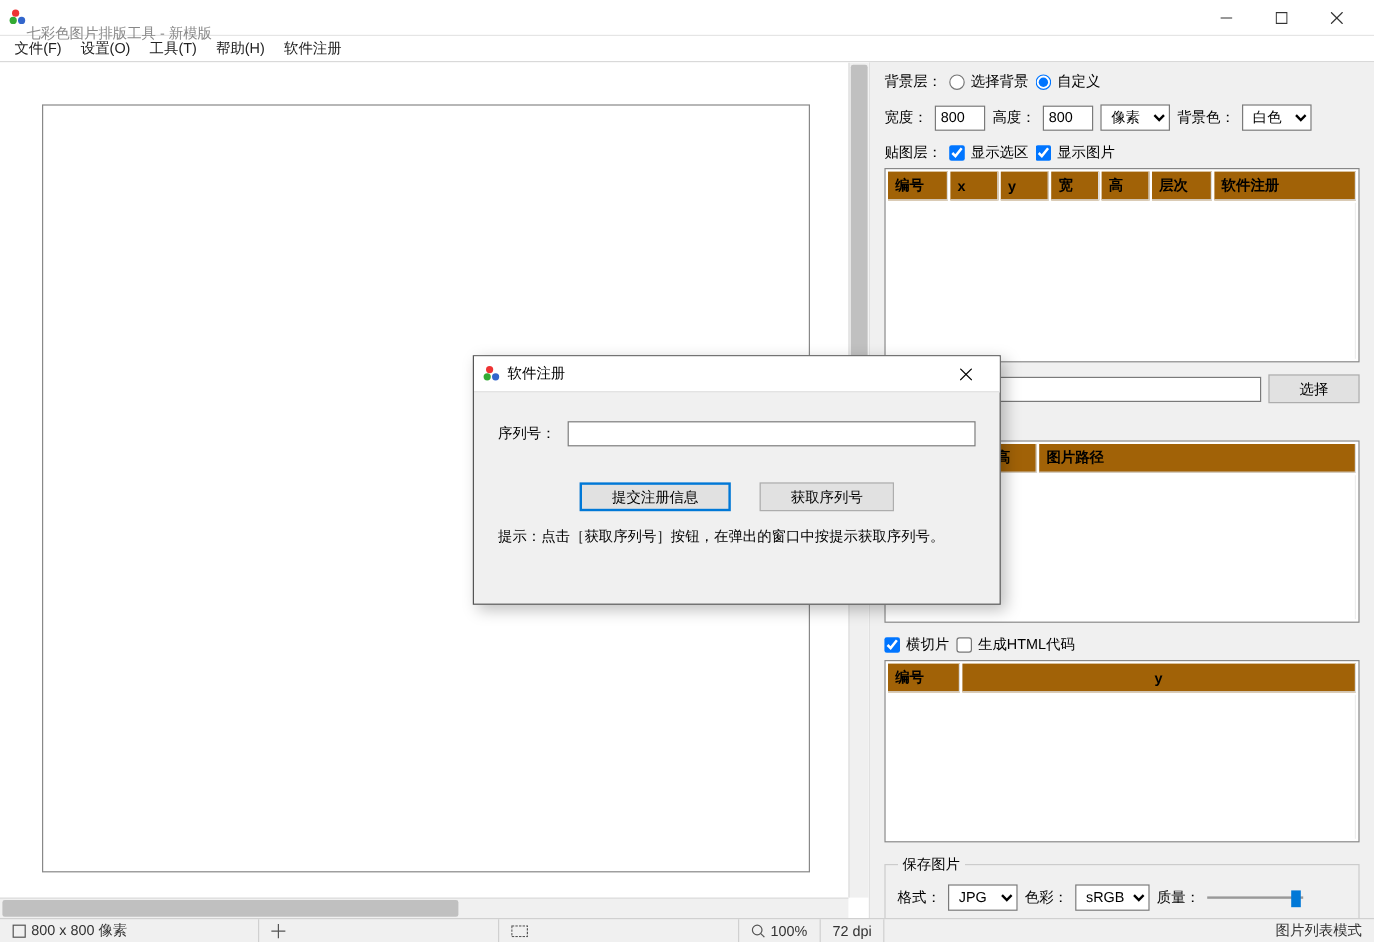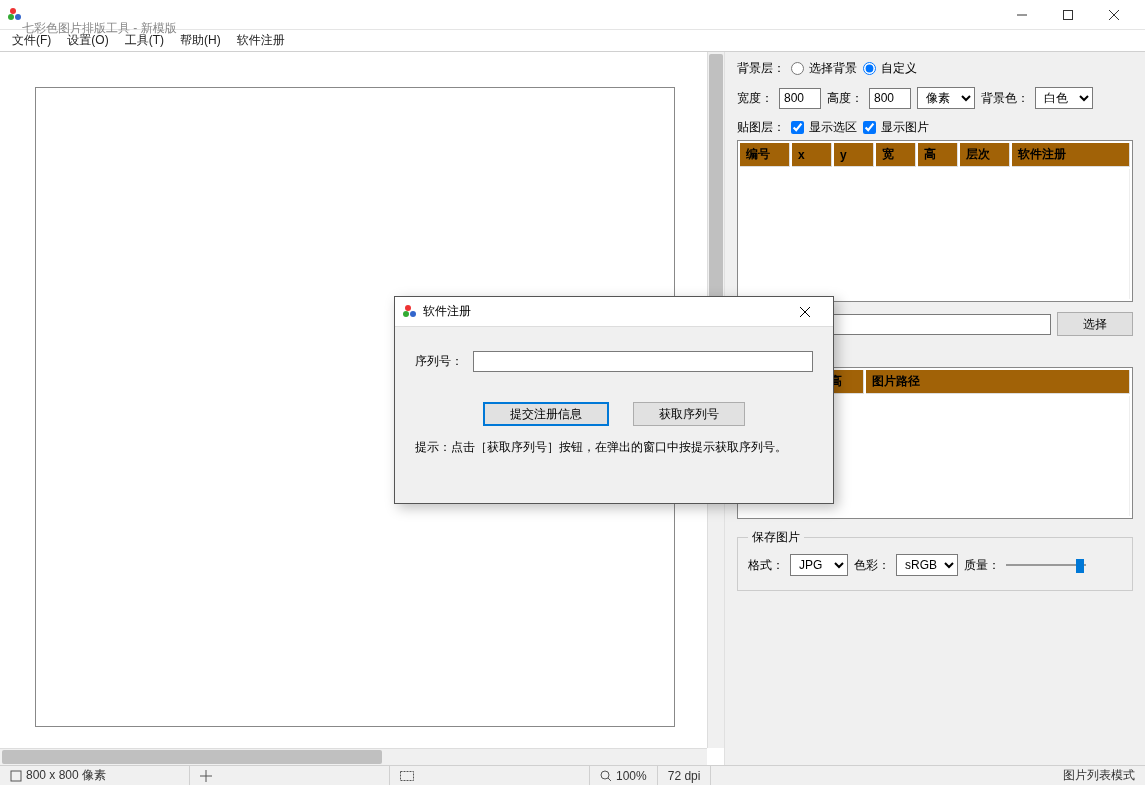--- a/index.html
+++ b/index.html
@@ -190,20 +190,45 @@
         </tr>
           </thead>
         <tbody class="tbl-body">
             <tr>
               <td colspan="4" style="height:80px"></td>
             </tr>
           </tbody>
       </table>
     </div>
 
+    <div>
+      <div class="row">
+        <label class="ck">
+            <input type="checkbox" checked="" style=""> 
+            <span>横切片</span>
+          </label>
+        <label class="ck">
+            <input type="checkbox" style=""> 
+            <span>生成HTML代码</span>
+          </label>
+      </div>
+      <table class="tbl" style="margin-top:4px">
+        <thead>
+            <tr>
+          <th style="width:60px">编号</th>
+          <th style="text-align:center">y</th>
+        </tr>
+          </thead>
+        <tbody class="tbl-body">
+            <tr>
+              <td colspan="2" style="height:55px"></td>
+            </tr>
+          </tbody>
+      </table>
+    </div>
 
     <fieldset>
       <legend>保存图片</legend>
       <div class="row" style="margin-bottom:6px">
         <span class="label">格式：</span>
         <select style="width:58px"><option>JPG</option></select>
         <span class="label">色彩：</span>
         <select style="width:62px"><option>sRGB</option></select>
         <span class="label">质量：</span>
         <div class="slider">
@@ -212,21 +237,21 @@
           </div>
 
       </div>
 
     </fieldset>
 
   </div>
 </div>
 
 <div class="statusbar">
-  <div class="cell" style="width:190px">
+  <div class="cell" style="width:216px">
     <svg width="12" height="12">
         <rect x="1" y="1" width="10" height="10" fill="none" stroke="#555"></rect>
       </svg>
     <span>800 x 800 像素</span>
   </div>
   <div class="cell" style="width:200px">
     <svg width="12" height="12">
         <line x1="6" y1="0" x2="6" y2="12" stroke="#555"></line>
         <line x1="0" y1="6" x2="12" y2="6" stroke="#555"></line>
       </svg>

